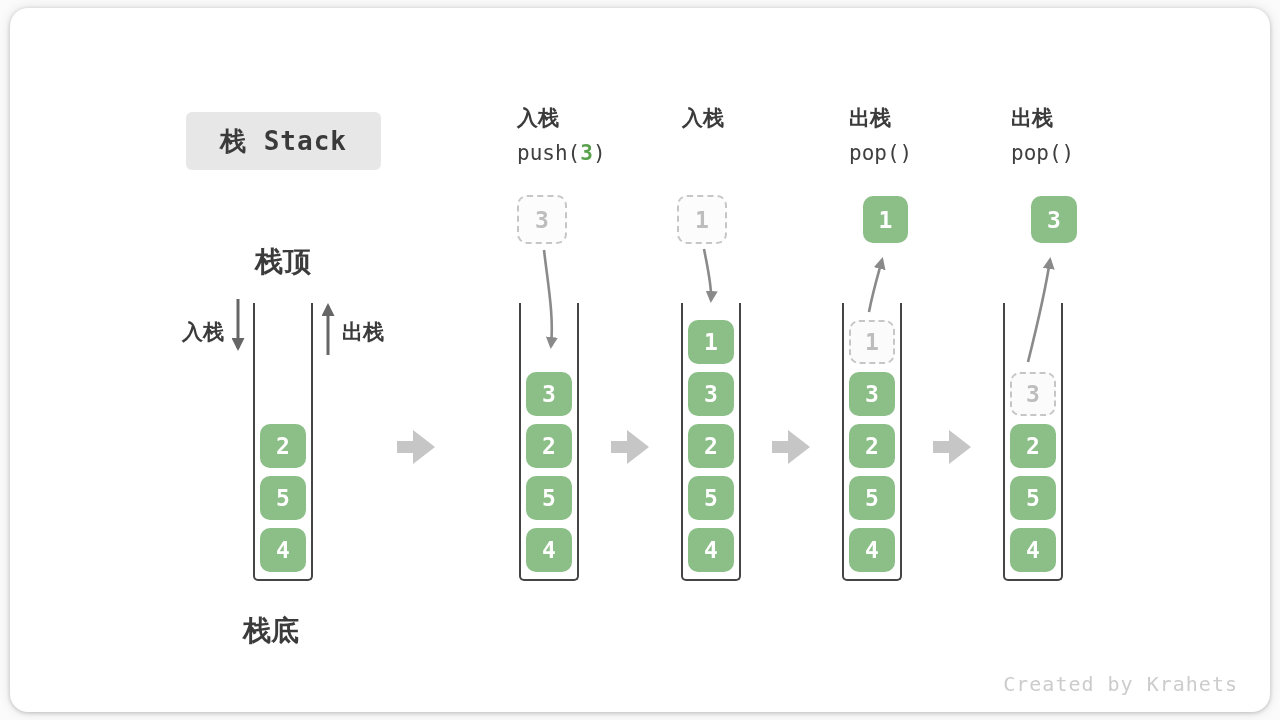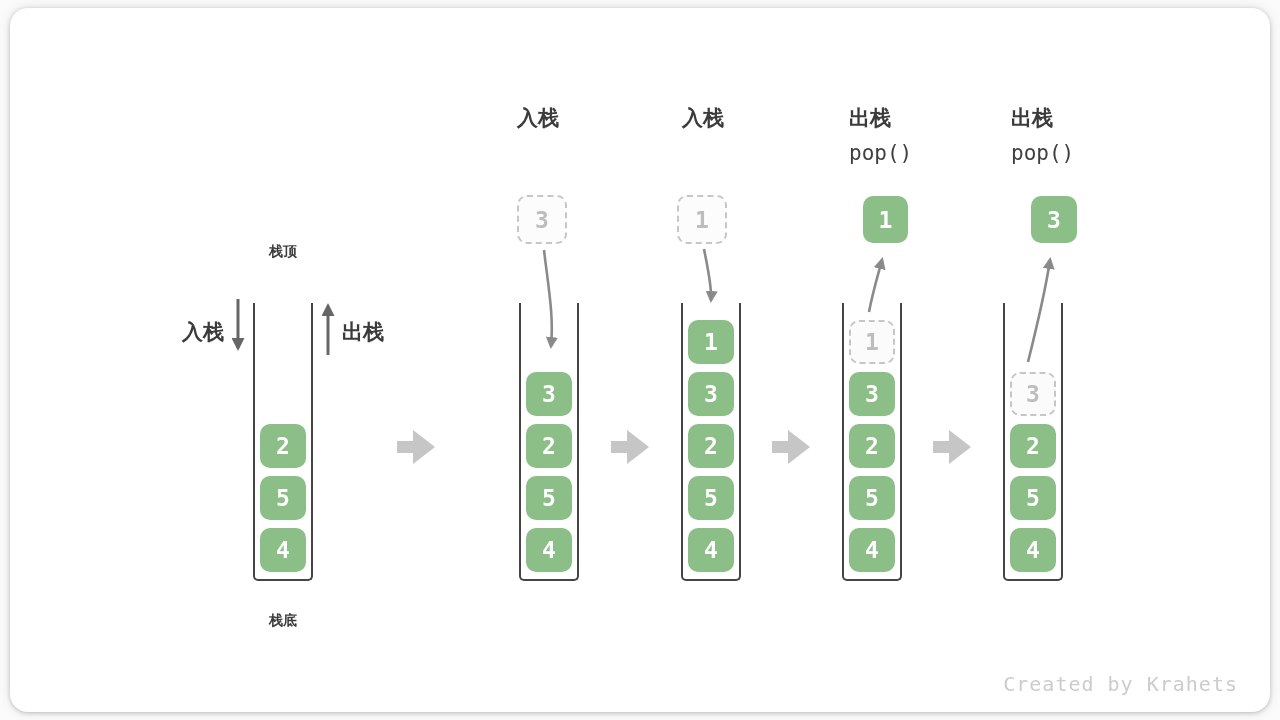--- a/index.html
+++ b/index.html
@@ -29,21 +29,21 @@
     font-family:"DejaVu Sans Mono",monospace;font-size:23px;font-weight:700;box-sizing:border-box;}
   .cell.ghost{background:#fbfbfb;border:2px dashed var(--ghost-border,#c6c6c6);color:var(--ghost-text,#bdbdbd);}
 
   
   .float-box{border-radius:10px;display:flex;align-items:center;justify-content:center;box-sizing:border-box;
     font-family:"DejaVu Sans Mono",monospace;font-size:23px;font-weight:700;}
   .float-box.dashed{background:#fcfcfc;border:2px dashed var(--ghost-border,#c6c6c6);color:var(--ghost-text,#bdbdbd);}
   .float-box.green{background:var(--box-green,#8cbf88);color:#fff;}
 
   
-  .zh-label{font-size:14px;font-weight:700;color:var(--label-dark,#3b3b3b);}
+  .zh-label{font-size:28px;font-weight:700;color:var(--label-dark,#3b3b3b);}
 
   
   .flow-arrow{width:38px;height:34px;}
   .flow-arrow polygon{fill:var(--flow-arrow,#c6c6c6);}
 
   
   .overlay{left:0;top:0;width:1280px;height:720px;pointer-events:none;}
   .curve{stroke:var(--curve-arrow,#8a8a8a);stroke-width:2.6;fill:none;}
   .straight{stroke:var(--straight-arrow,#666666);stroke-width:3;fill:none;}
   #ah-light path{fill:var(--curve-arrow,#8a8a8a);}
@@ -51,23 +51,25 @@
 
   .watermark{right:42px;top:672px;font-family:"DejaVu Sans Mono",monospace;font-size:20px;
     color:var(--footer-gray,#cccccc);letter-spacing:1px;}
 </style>
 </head>
 <body>
 
 <div class="stage">
   <div class="card"></div>
 
+  <div class="abs title-badge">栈 Stack</div>
 
   <div class="abs op-header" style="left:517px">
     <div class="op-name">入栈</div>
+    <div class="op-code"><span>push(</span><span class="arg">3</span><span>)</span></div>
   </div>
   <div class="abs op-header" style="left:682px">
     <div class="op-name">入栈</div>
   </div>
   <div class="abs op-header" style="left:849px">
     <div class="op-name">出栈</div>
     <div class="op-code"><span>pop()</span></div>
   </div>
   <div class="abs op-header" style="left:1011px">
     <div class="op-name">出栈</div>
@@ -105,21 +107,21 @@
     <div class="cell">4</div>
   </div>
   <div class="abs stack" style="left:1003px">
     <div class="cell ghost">3</div>
     <div class="cell">2</div>
     <div class="cell">5</div>
     <div class="cell">4</div>
   </div>
 
   <div class="abs zh-label" style="left:243px;top:243px;width:80px;text-align:center;">栈顶</div>
-  <div class="abs zh-label" style="left:243px;top:612px;width:80px;text-align:center;">栈底</div>
+  <div class="abs zh-label" style="left:243px;top:612px;width:80px;text-align:left;">栈底</div>
   <div class="abs zh-label" style="left:158px;top:318px;width:66px;text-align:right;font-size:21px;">入栈</div>
   <div class="abs zh-label" style="left:342px;top:318px;width:66px;text-align:left;font-size:21px;">出栈</div>
 
   <svg class="abs flow-arrow" style="left:397px;top:430px" viewBox="0 0 38 34">
       <polygon points="0,11 16,11 16,0 38,17 16,34 16,23 0,23"></polygon>
     </svg>
   <svg class="abs flow-arrow" style="left:611px;top:430px" viewBox="0 0 38 34">
       <polygon points="0,11 16,11 16,0 38,17 16,34 16,23 0,23"></polygon>
     </svg>
   <svg class="abs flow-arrow" style="left:772px;top:430px" viewBox="0 0 38 34">

